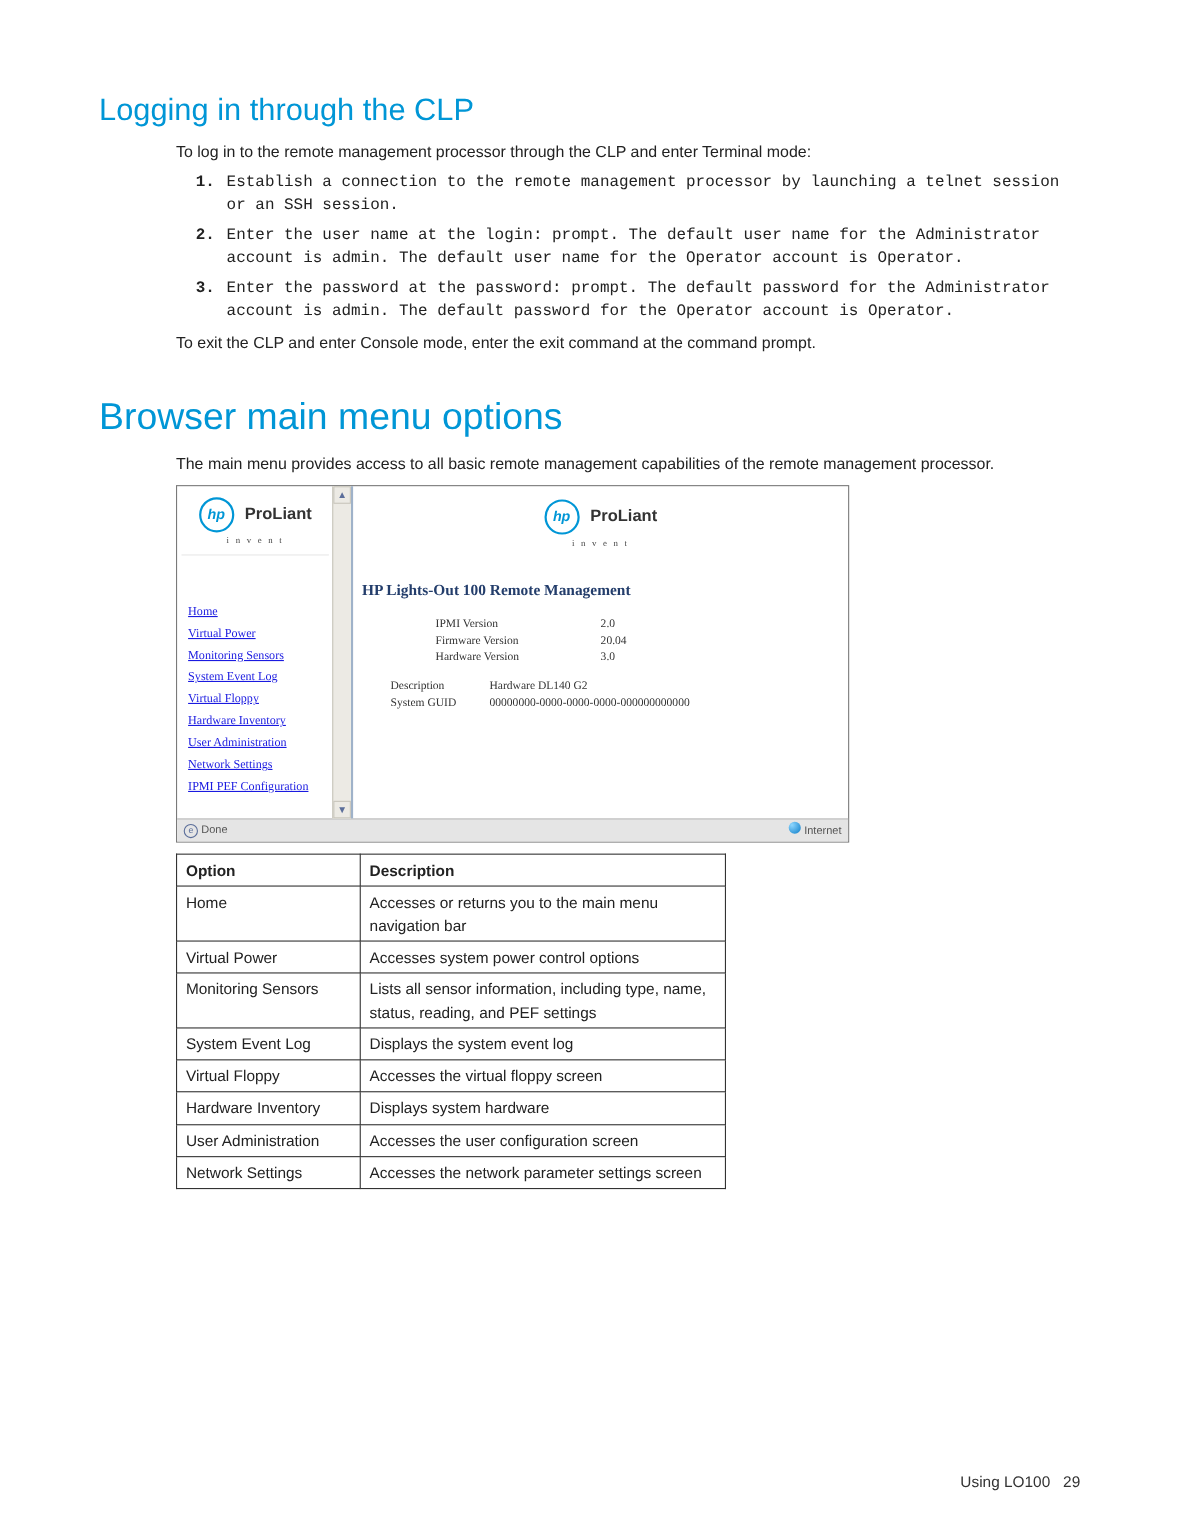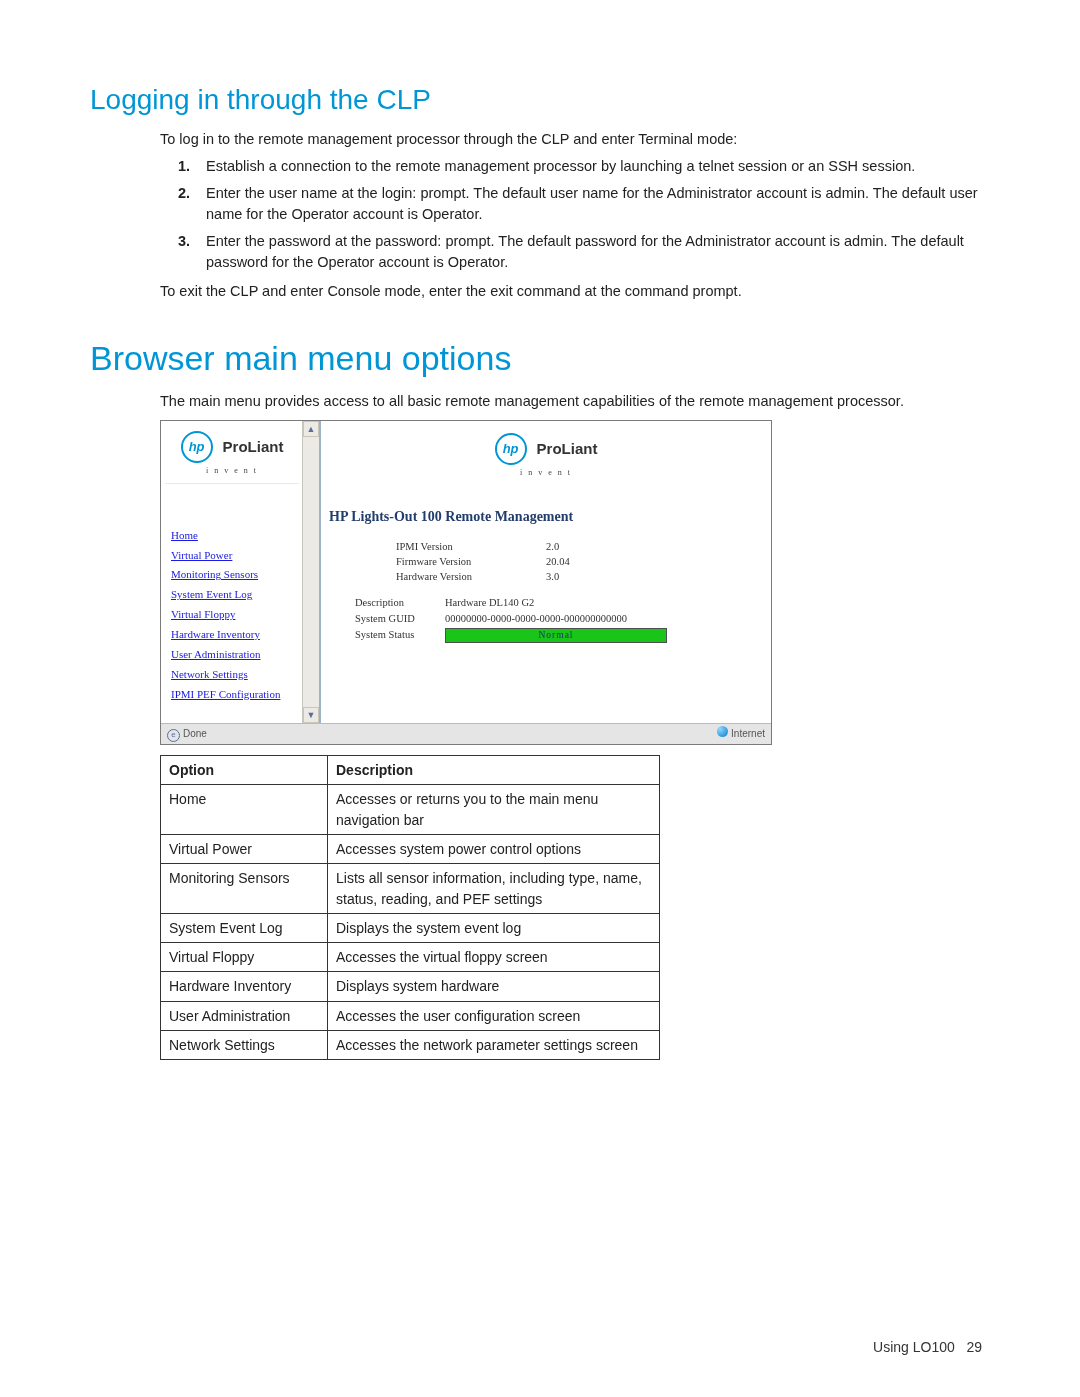--- a/index.html
+++ b/index.html
@@ -31,20 +31,21 @@
   }
   .body {
     margin-left: 70px;
     margin-right: 0;
   }
   ol.numbered {
     padding-left: 40px;
     margin: 6px 0 8px 0;
     list-style: none;
     counter-reset: n;
+    font-family: Liberation Mono, monospace;
   }
   ol.numbered > li { counter-increment: n; margin: 6px 0; position: relative; padding-left: 6px;}
   ol.numbered > li::before {
     content: counter(n) ".";
     position: absolute;
     left: -22px;
     font-weight: bold;
   }
   code { font-family: Liberation Sans, sans-serif; }
   
@@ -191,24 +192,20 @@
         </div>
         <div class="desc-block">
           <div class="desc-row">
               <div class="k">Description</div>
               <div class="v">Hardware DL140 G2</div>
             </div>
           <div class="desc-row">
               <div class="k">System GUID</div>
               <div class="v">00000000-0000-0000-0000-000000000000</div>
             </div>
-          <div class="desc-row">
-              <div class="k">System Status</div>
-              <div class="v"><span class="status-bar">Normal</span></div>
-            </div>
         </div>
       </div>
     </div>
     <div class="shot-status">
       <span><span class="ie-icon">e</span><span>Done</span></span>
       <span><span class="globe-icon"></span><span>Internet</span></span>
     </div>
   </div>
 
   <table class="opts">

